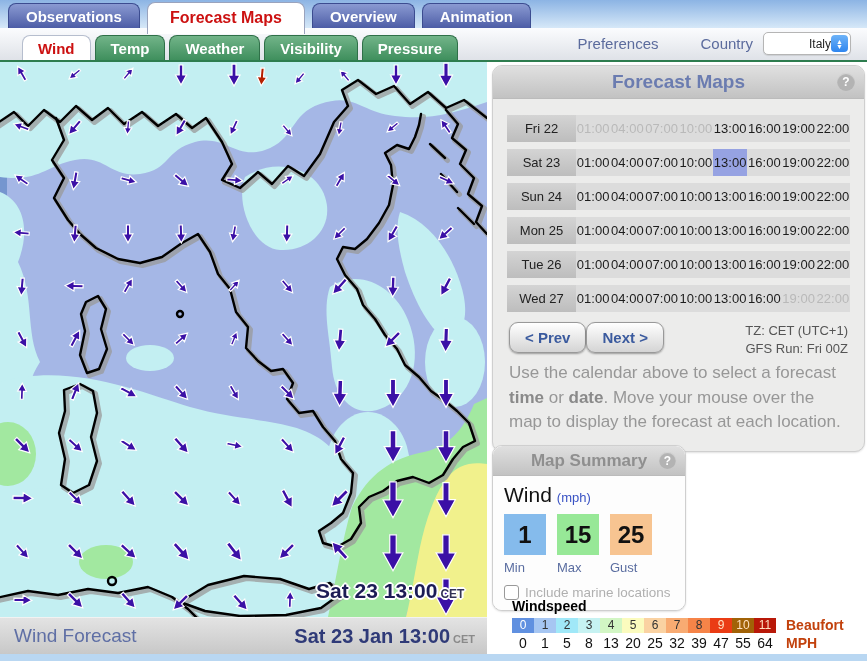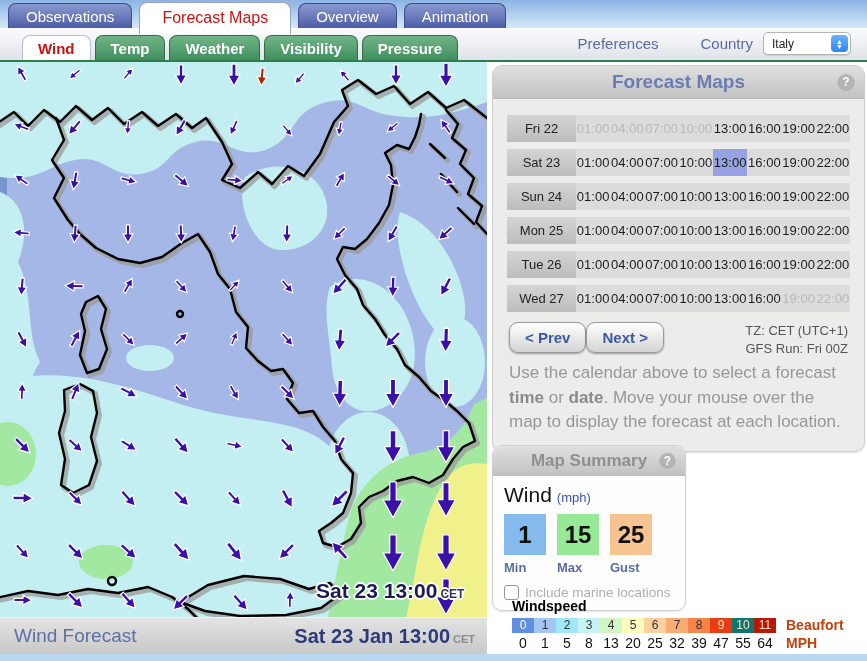--- a/index.html
+++ b/index.html
@@ -5,30 +5,30 @@
   html,body{margin:0;padding:0;}
   body{width:867px;height:661px;position:relative;overflow:hidden;background:#ffffff;
        font-family:"Liberation Sans",sans-serif;-webkit-font-smoothing:antialiased;}
 
   
   .header{position:absolute;top:0;left:0;width:867px;height:62px;}
   .tabs-row{height:28px;background:linear-gradient(180deg,#8cb4e4,#d6e8f8);display:flex;
             align-items:flex-end;padding-left:8px;position:relative;z-index:2;}
   .tab{margin-right:7px;padding:4px 17px 3px;border-radius:8px 8px 0 0;
        background:linear-gradient(#8a9ad2,#4d5da6);border:1px solid #3c4c90;border-bottom:none;
-       color:#fff;font-weight:normal;font-size:15px;cursor:pointer;white-space:nowrap;}
+       color:#fff;font-weight:bold;font-size:15px;cursor:pointer;white-space:nowrap;}
   .tab.active{background:#fff;color:#cc1111;font-size:16px;padding:6px 22px 7px;
        margin-bottom:-6px;border-color:#9aa3bd;z-index:5;position:relative;}
   .subtabs-row{height:32px;background:linear-gradient(#fbfcfe,#dfe2e8);border-bottom:2px solid #2e7d4f;
        display:flex;align-items:flex-end;padding-left:22px;position:relative;}
   .subtab{margin-right:4px;padding:4px 15px 3px;border-radius:8px 8px 0 0;
        background:linear-gradient(#72b489,#3f8f5d);border:1px solid #2f7048;border-bottom:none;
        color:#fff;font-weight:bold;font-size:15px;cursor:pointer;white-space:nowrap;}
   .subtab.active{background:#fff;color:#cc1111;border-color:#b6bece;}
-  .prefs-area{position:absolute;right:16px;bottom:5px;display:flex;align-items:center;}
+  .prefs-area{position:absolute;right:16px;bottom:5px;display:flex;align-items:center;text-align:right;}
   .prefs-link{color:#5b6b9d;font-size:15px;margin-right:42px;cursor:pointer;}
   .country-label{color:#5b6b9d;font-size:15px;margin-right:10px;}
   .select{width:86px;height:21px;background:#fff;border:1px solid #b5b5b5;border-radius:5px;
        display:flex;align-items:center;position:relative;cursor:pointer;box-shadow:0 1px 1px rgba(0,0,0,.1);}
   .select-value{flex:1;font-size:12px;color:#222;padding-left:8px;}
   .select-stepper{width:17px;height:17px;margin-right:2px;border-radius:4px;
        background:linear-gradient(#6db3f8,#2f86ef);display:flex;flex-direction:column;
        align-items:center;justify-content:center;color:#fff;}
   .select-stepper span{font-size:7px;line-height:5px;}
 
@@ -78,21 +78,21 @@
   .spanel .panel-title{color:#8f8f8f;font-size:17px;}
   .spanel .help-btn{top:6px;width:17px;height:17px;}
   .spanel-body{padding:7px 11px 10px;background:#fdfdfd;}
   .wind-line{display:flex;align-items:baseline;}
   .wind-metric{font-size:21px;color:#111;}
   .wind-unit{font-size:13px;color:#3952c4;margin-left:5px;}
   .boxes{display:flex;margin-top:7px;}
   .box-col{display:flex;flex-direction:column;margin-right:11px;}
   .box{width:42px;height:41px;display:flex;align-items:center;justify-content:center;
      font-size:24px;font-weight:bold;color:#111;}
-  .box-label{margin-top:5px;font-size:13px;color:#5a6da0;font-weight:bold;}
+  .box-label{margin-top:5px;font-size:13px;color:#5a6da0;}
   .marine{display:flex;align-items:center;margin-top:10px;font-size:13.5px;color:#b0b0b0;}
   .cb{width:13px;height:13px;border:1px solid #999;border-radius:3px;background:#fff;
      margin-right:6px;cursor:pointer;flex:none;}
 
   .legend{position:absolute;top:536px;left:22px;width:352px;}
   .legend-title{font-size:14px;font-weight:bold;color:#000;}
   .legend-scale{display:flex;margin-top:3px;align-items:center;}
   .bft-cells{display:flex;}
   .bft-cell{width:22px;height:15px;font-size:12px;display:flex;align-items:center;justify-content:center;}
   .side-label{margin-left:10px;font-weight:bold;font-size:14px;color:#c2410c;white-space:nowrap;}
@@ -434,21 +434,21 @@
           <div class="bft-cell" style="background: rgb(96, 144, 224); color: rgb(255, 255, 255);">0</div>
           <div class="bft-cell" style="background: rgb(166, 198, 242); color: rgb(51, 51, 51);">1</div>
           <div class="bft-cell" style="background: rgb(160, 232, 248); color: rgb(51, 51, 51);">2</div>
           <div class="bft-cell" style="background: rgb(198, 242, 242); color: rgb(51, 51, 51);">3</div>
           <div class="bft-cell" style="background: rgb(210, 246, 196); color: rgb(51, 51, 51);">4</div>
           <div class="bft-cell" style="background: rgb(251, 251, 190); color: rgb(51, 51, 51);">5</div>
           <div class="bft-cell" style="background: rgb(250, 210, 162); color: rgb(51, 51, 51);">6</div>
           <div class="bft-cell" style="background: rgb(248, 171, 114); color: rgb(51, 51, 51);">7</div>
           <div class="bft-cell" style="background: rgb(246, 132, 72); color: rgb(51, 51, 51);">8</div>
           <div class="bft-cell" style="background: rgb(234, 60, 20); color: rgb(255, 224, 192);">9</div>
-          <div class="bft-cell" style="background: #0f766e; color: rgb(255, 224, 192);">10</div>
+          <div class="bft-cell" style="background: #a16207; color: rgb(255, 224, 192);">10</div>
           <div class="bft-cell" style="background: rgb(184, 24, 8); color: rgb(255, 224, 192);">11</div>
         </div>
       <span class="side-label">Beaufort</span>
     </div>
     <div class="mph-row">
       <div class="bft-cells">
           <div class="mph-cell">0</div>
           <div class="mph-cell">1</div>
           <div class="mph-cell">5</div>
           <div class="mph-cell">8</div>

